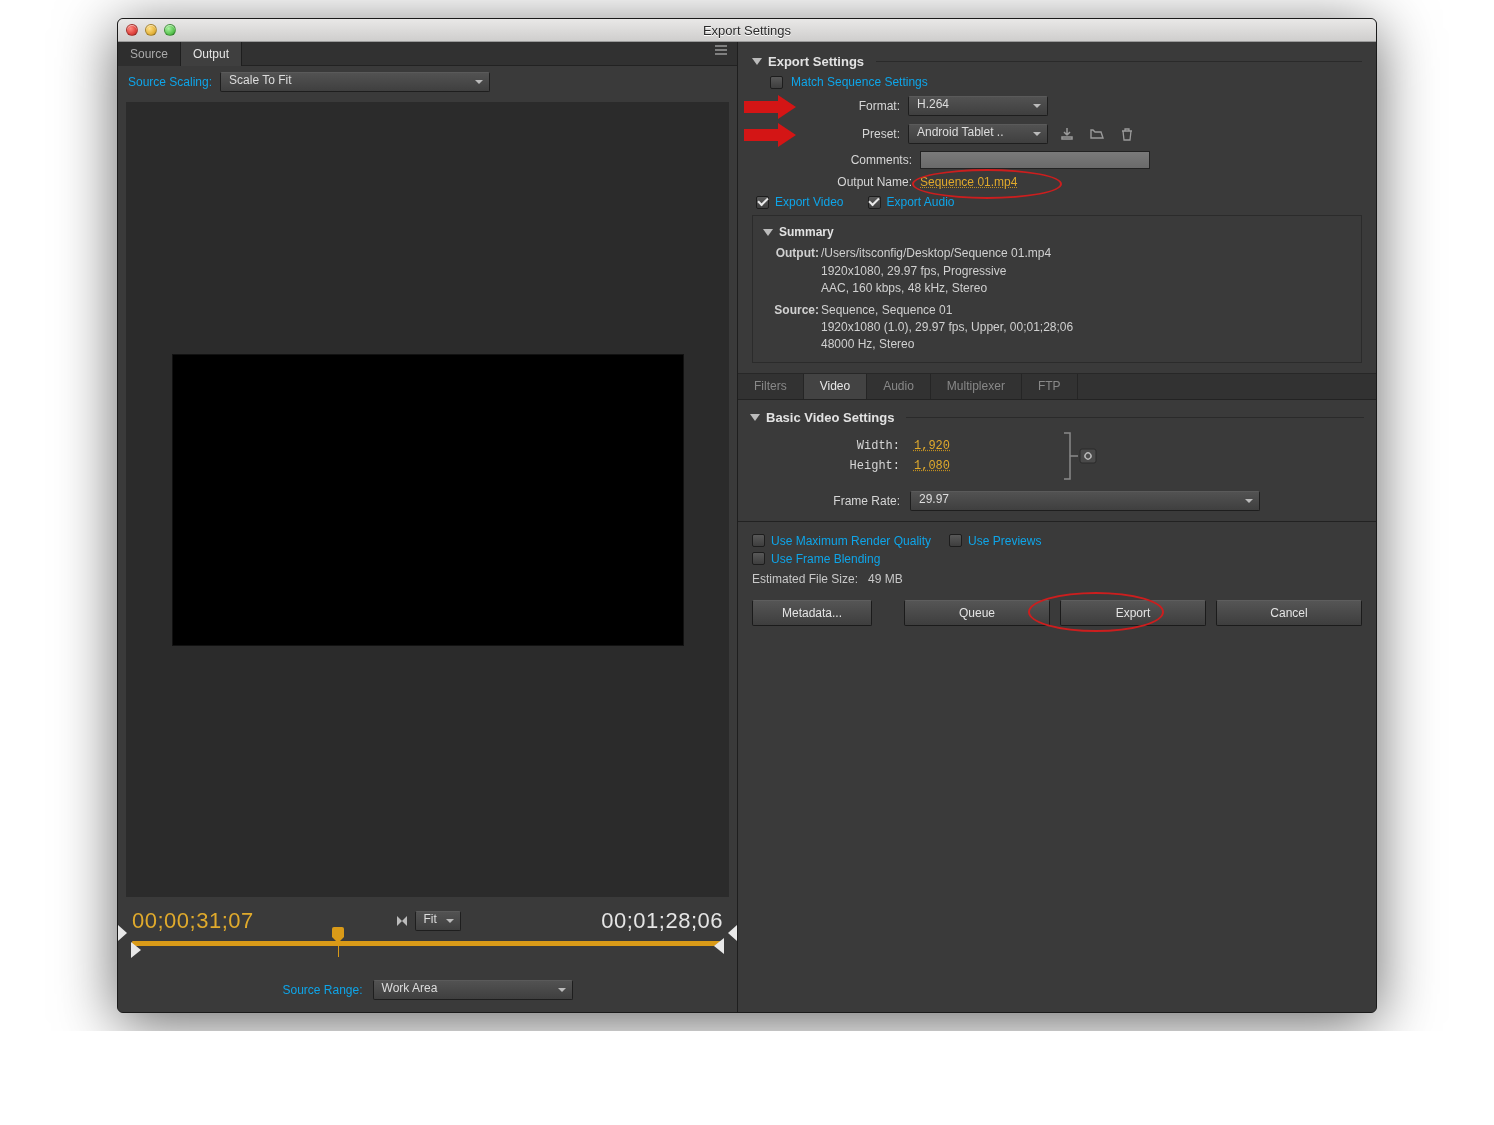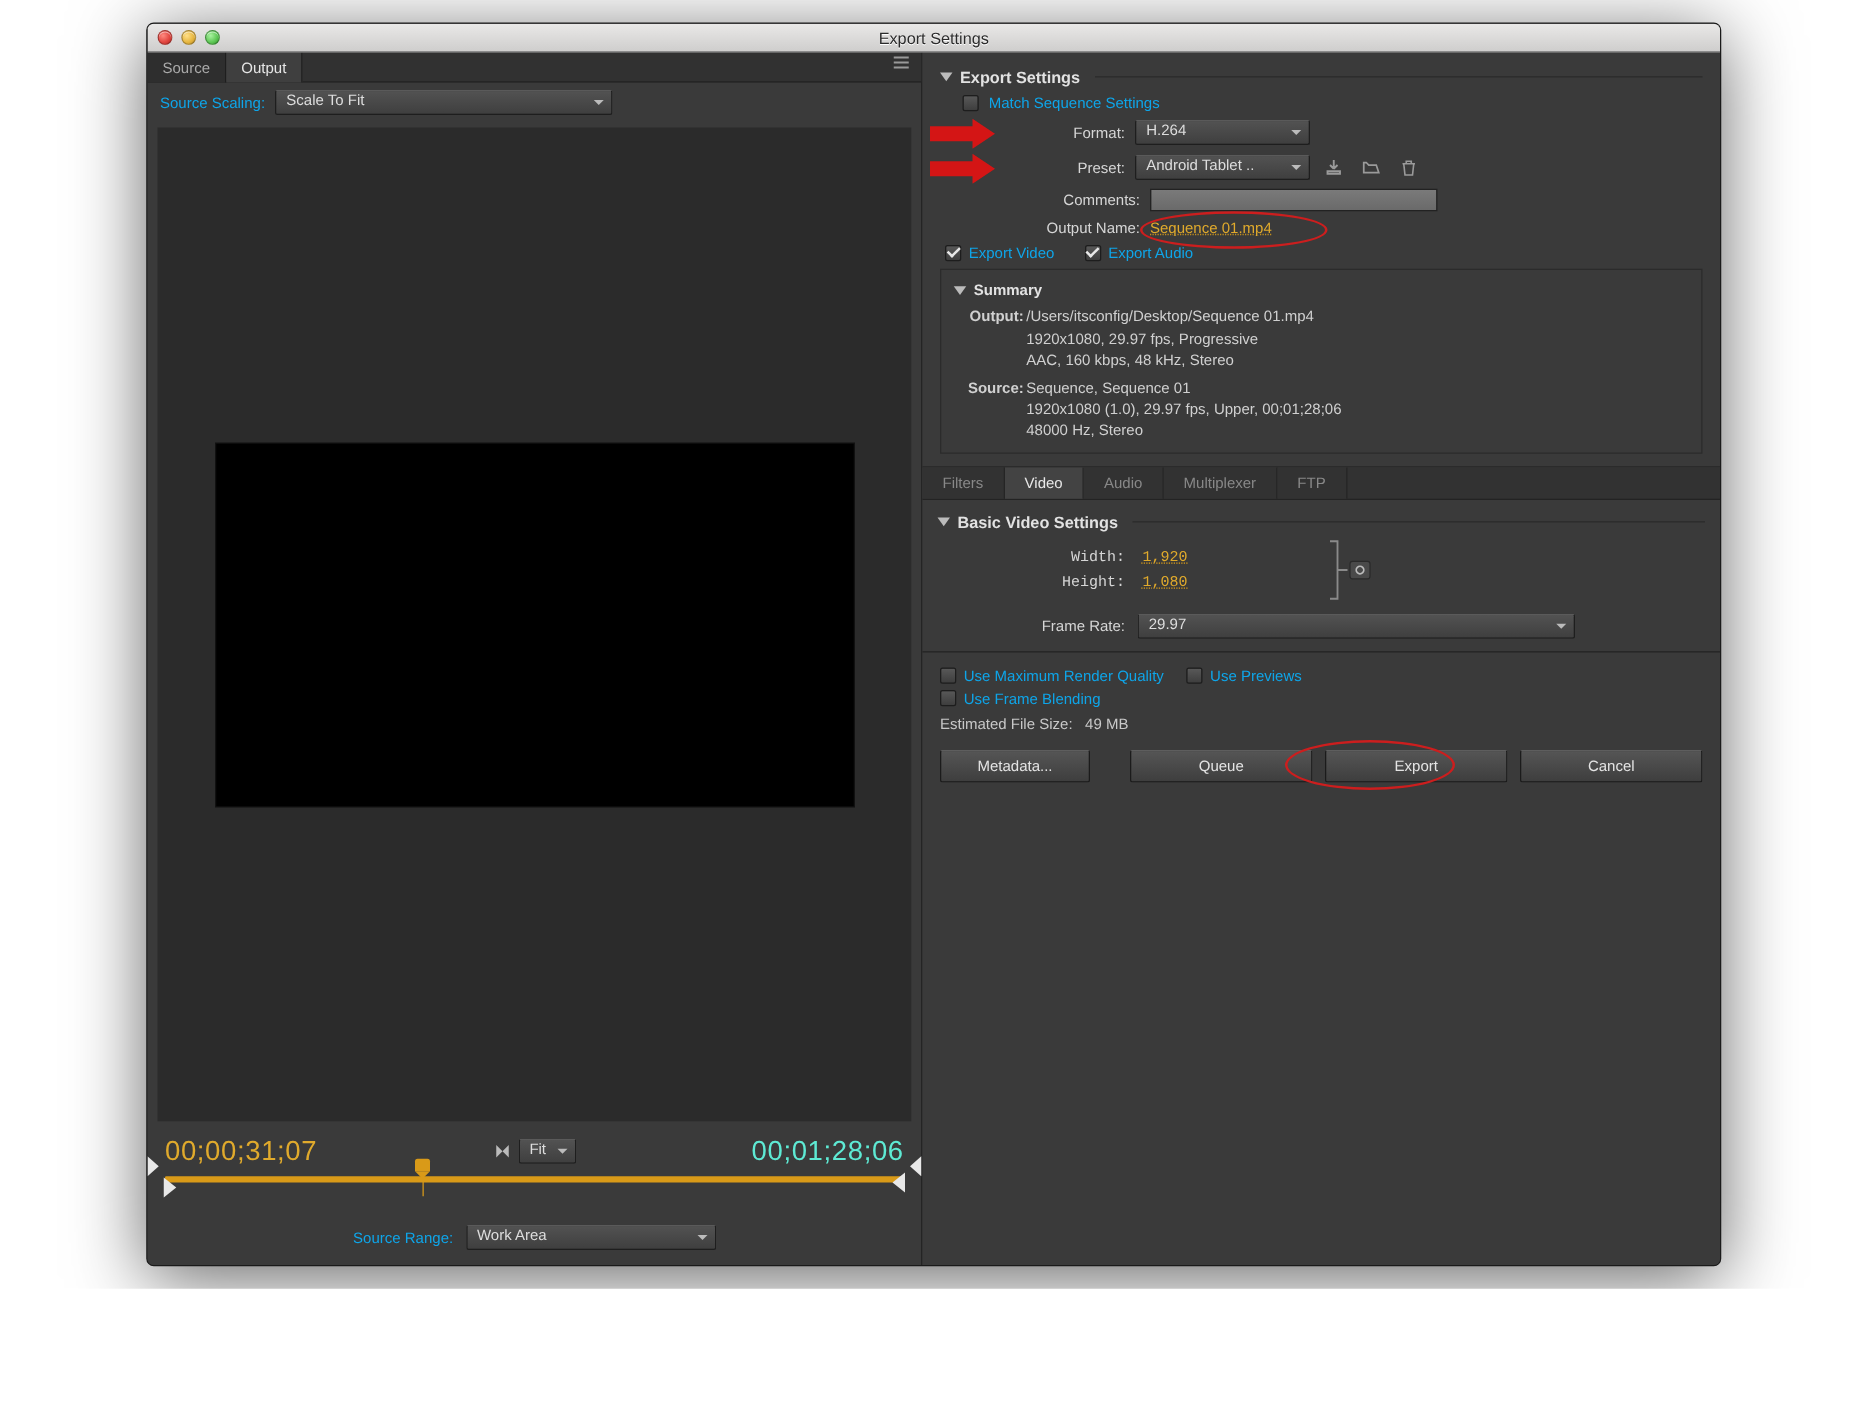--- a/index.html
+++ b/index.html
@@ -24,21 +24,21 @@
   .menu-icon svg { width: 14px; height: 12px; }
   .row { display: flex; align-items: center; gap: 8px; padding: 6px 10px; }
   .label { color: #0ea5e9; font-size: 12px; }
   .dropdown { background: linear-gradient(#525252,#3f3f3f); border: 1px solid #1e1e1e; border-top-color: #5a5a5a; color: #ddd; height: 20px; padding: 0 22px 0 8px; display: inline-flex; align-items: flex-start; position: relative; min-width: 60px; font-size: 12px; cursor: pointer; border-radius: 2px; }
   .dropdown::after { content: ""; position: absolute; right: 6px; top: 50%; margin-top: -2px; border: 4px solid transparent; border-top-color: #bbb; }
   .preview-area { flex: 1; background: #2b2b2b; margin: 4px 8px 6px 8px; position: relative; display: flex; align-items: center; justify-content: center; }
   .preview-video { width: 510px; height: 290px; background: #000; box-shadow: 0 0 0 1px #111; }
   .timecode-row { display: flex; align-items: center; padding: 6px 14px; height: 36px; justify-content: space-between; }
   .tc { font-family: "Lucida Grande", sans-serif; font-size: 22px; letter-spacing: .5px; }
   .tc-gold { color: #e0aa2c; }
-  .tc-white { color: #5eead4; }
+  .tc-white { color: #e5e5e5; }
   .tc-mid { display: flex; align-items: center; gap: 6px; }
   .tri-btn { width: 14px; height: 14px; display: inline-block; position: relative; cursor: pointer; }
   .tri-btn.expand::before { content: ""; position: absolute; left: 2px; top: 2px; border: 5px solid transparent; border-left-color: #bbb; }
   .tri-btn.expand::after { content: ""; position: absolute; right: 2px; top: 2px; border: 5px solid transparent; border-right-color: #bbb; }
   .timeline-area { padding: 2px 14px 6px 14px; position: relative; }
   .timeline-bar { height: 5px; background: #d99a18; position: relative; border-radius: 1px; }
   .tri-left, .tri-right { position: absolute; width: 0; height: 0; top: 6px; }
   .tri-left { left: -1px; border-top: 8px solid transparent; border-bottom: 8px solid transparent; border-left: 10px solid #e8e8e8; }
   .tri-right { right: -1px; border-top: 8px solid transparent; border-bottom: 8px solid transparent; border-right: 10px solid #e8e8e8; top: 2px; }
   .timeline-top { position: absolute; left: 0; right: 0; top: -14px; height: 12px; }

